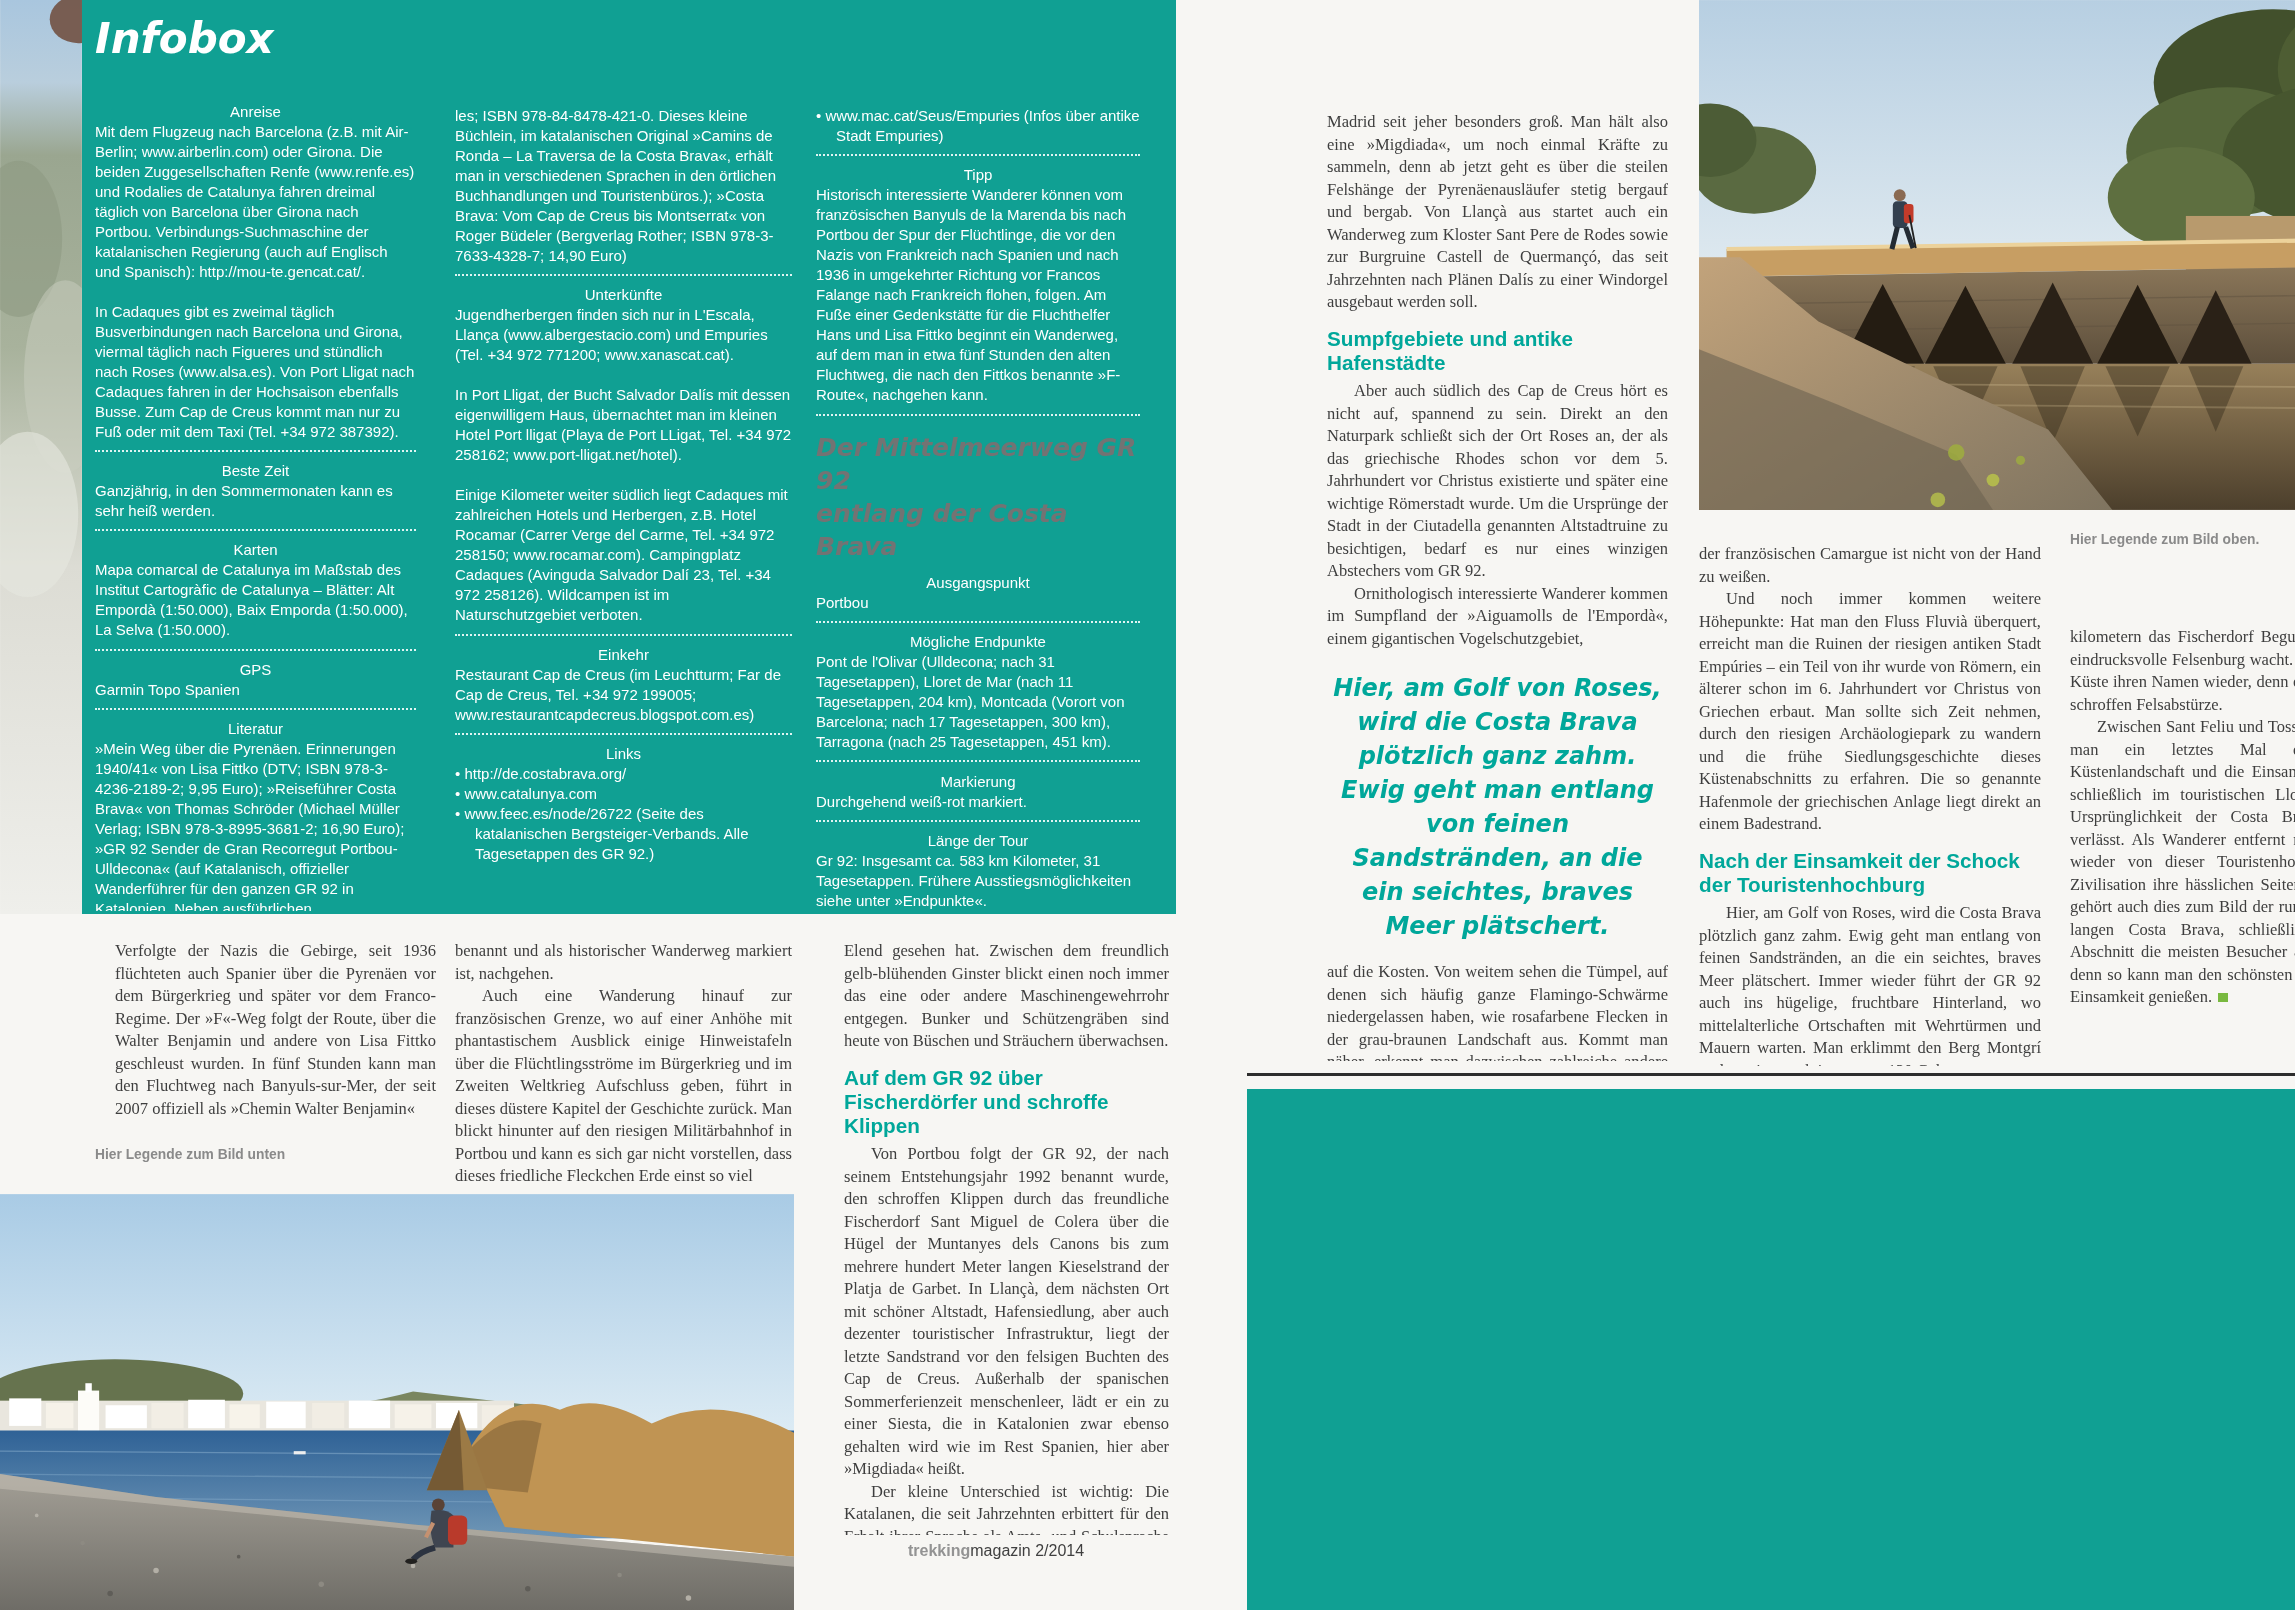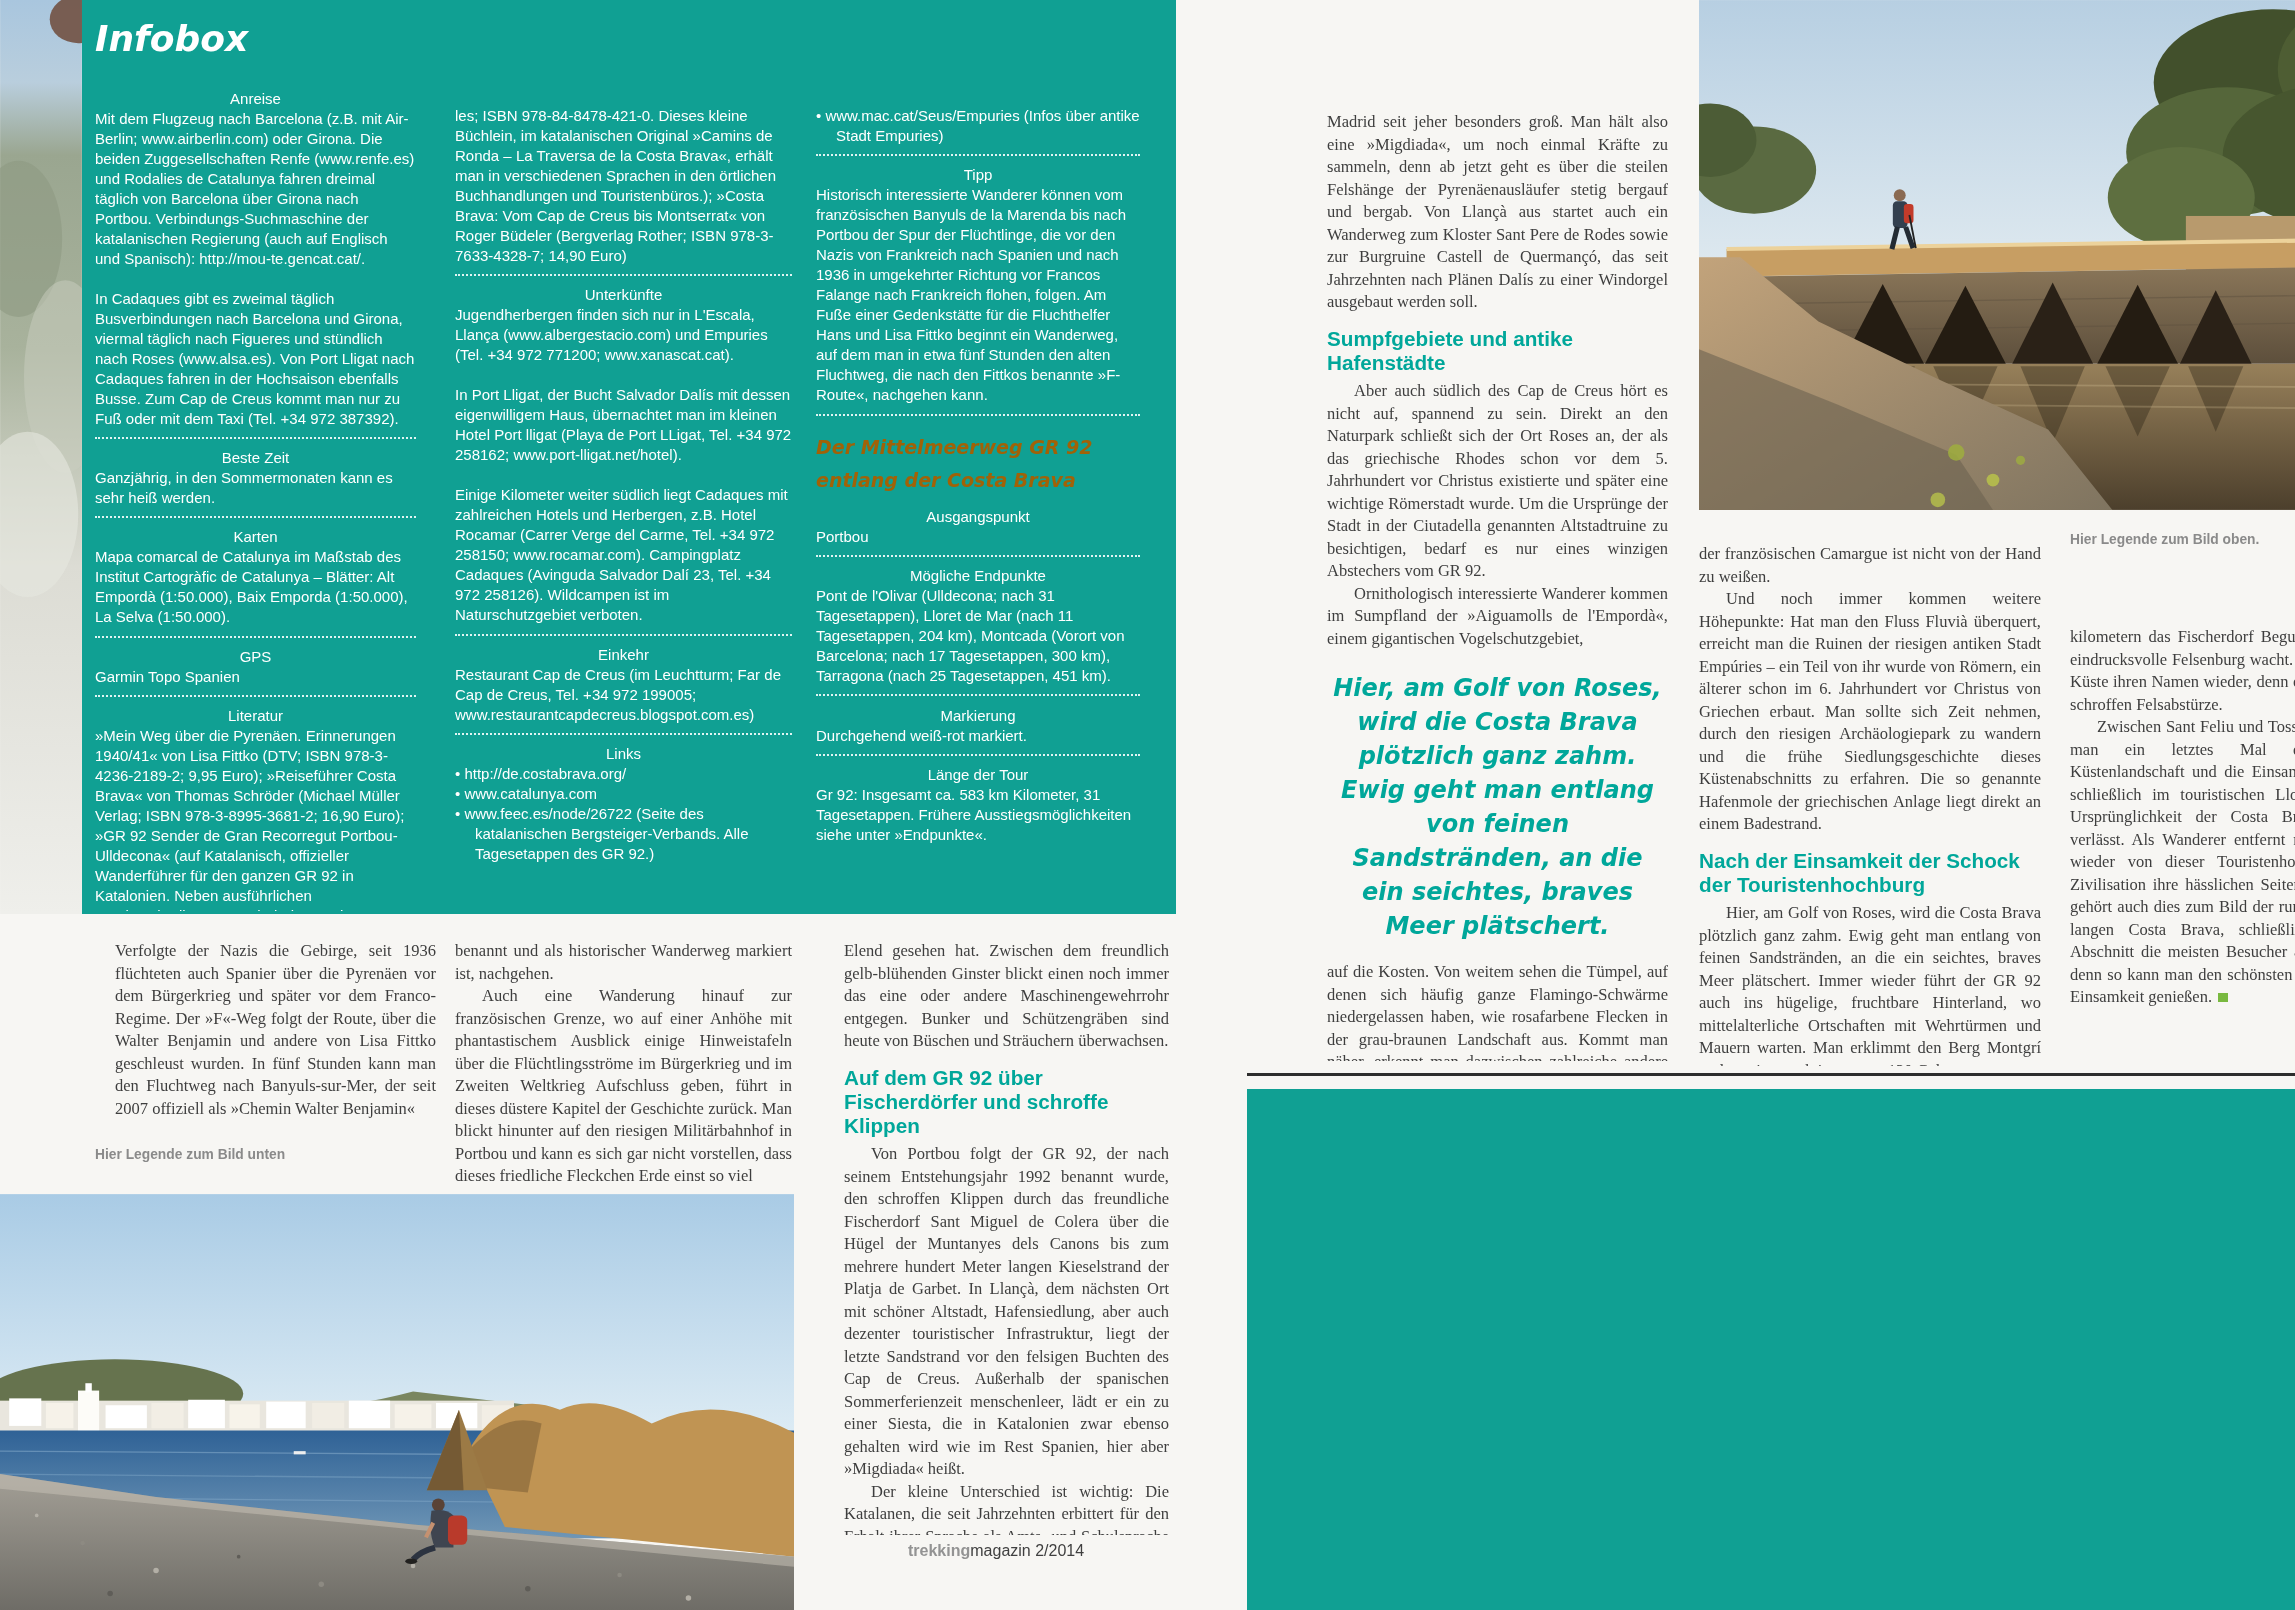--- a/index.html
+++ b/index.html
@@ -10,27 +10,27 @@
   body{width:2494px;height:1611px;position:relative;overflow:hidden;
        background:var(--paper);font-family:"Liberation Sans",sans-serif;}
   .abs{position:absolute;}
   .sans{font-family:"Liberation Sans",sans-serif;}
   .serif{font-family:"Liberation Serif",serif;}
   .script{font-family:"DejaVu Sans",sans-serif;font-style:italic;font-weight:600;}
 
   
   .panel{left:82px;top:0;width:1094px;height:914px;background:var(--teal);}
   .ibcol{color:#fff;font-size:15px;line-height:20px;overflow:hidden;}
-  .ib-title{font-size:36px;line-height:44px;color:#fff;margin:0 0 28px 0;font-weight:600;}
+  .ib-title{font-size:42px;line-height:44px;color:#fff;margin:0 0 41px 0;font-weight:600;}
   .ib-h{font-weight:400;margin:0;text-align:center;}
   .ib-p{margin:0 0 20px 0;}
   .ib-p.last{margin-bottom:0;}
   .dots{border:none;border-top:2.3px dotted rgba(235,250,248,.95);margin:8.3px 0 9.2px 0;}
   .blt{padding-left:20px;text-indent:-20px;margin:0;}
-  .gr-title{font-size:19px;line-height:33px;color:#a16207;margin:15.6px 0 9.2px 0;}
+  .gr-title{font-size:25px;line-height:33px;color:#737373;margin:15.6px 0 9.2px 0;}
 
   
   .bodycol{color:var(--body);font-size:16.5px;line-height:22.5px;text-align:justify;overflow:hidden;}
   .bodycol p{margin:0;}
   .ind{text-indent:27px;}
   .sec-h{font-family:"Liberation Sans",sans-serif;font-weight:700;color:var(--accent);
          font-size:20.7px;line-height:24px;text-align:left;margin:13px 0 5.5px 0;}
   .cap{font-family:"Liberation Sans",sans-serif;font-weight:700;color:var(--capgray);
        font-size:13.8px;line-height:17.4px;}
   .pull{font-size:24px;line-height:34px;color:var(--accent);text-align:center;

